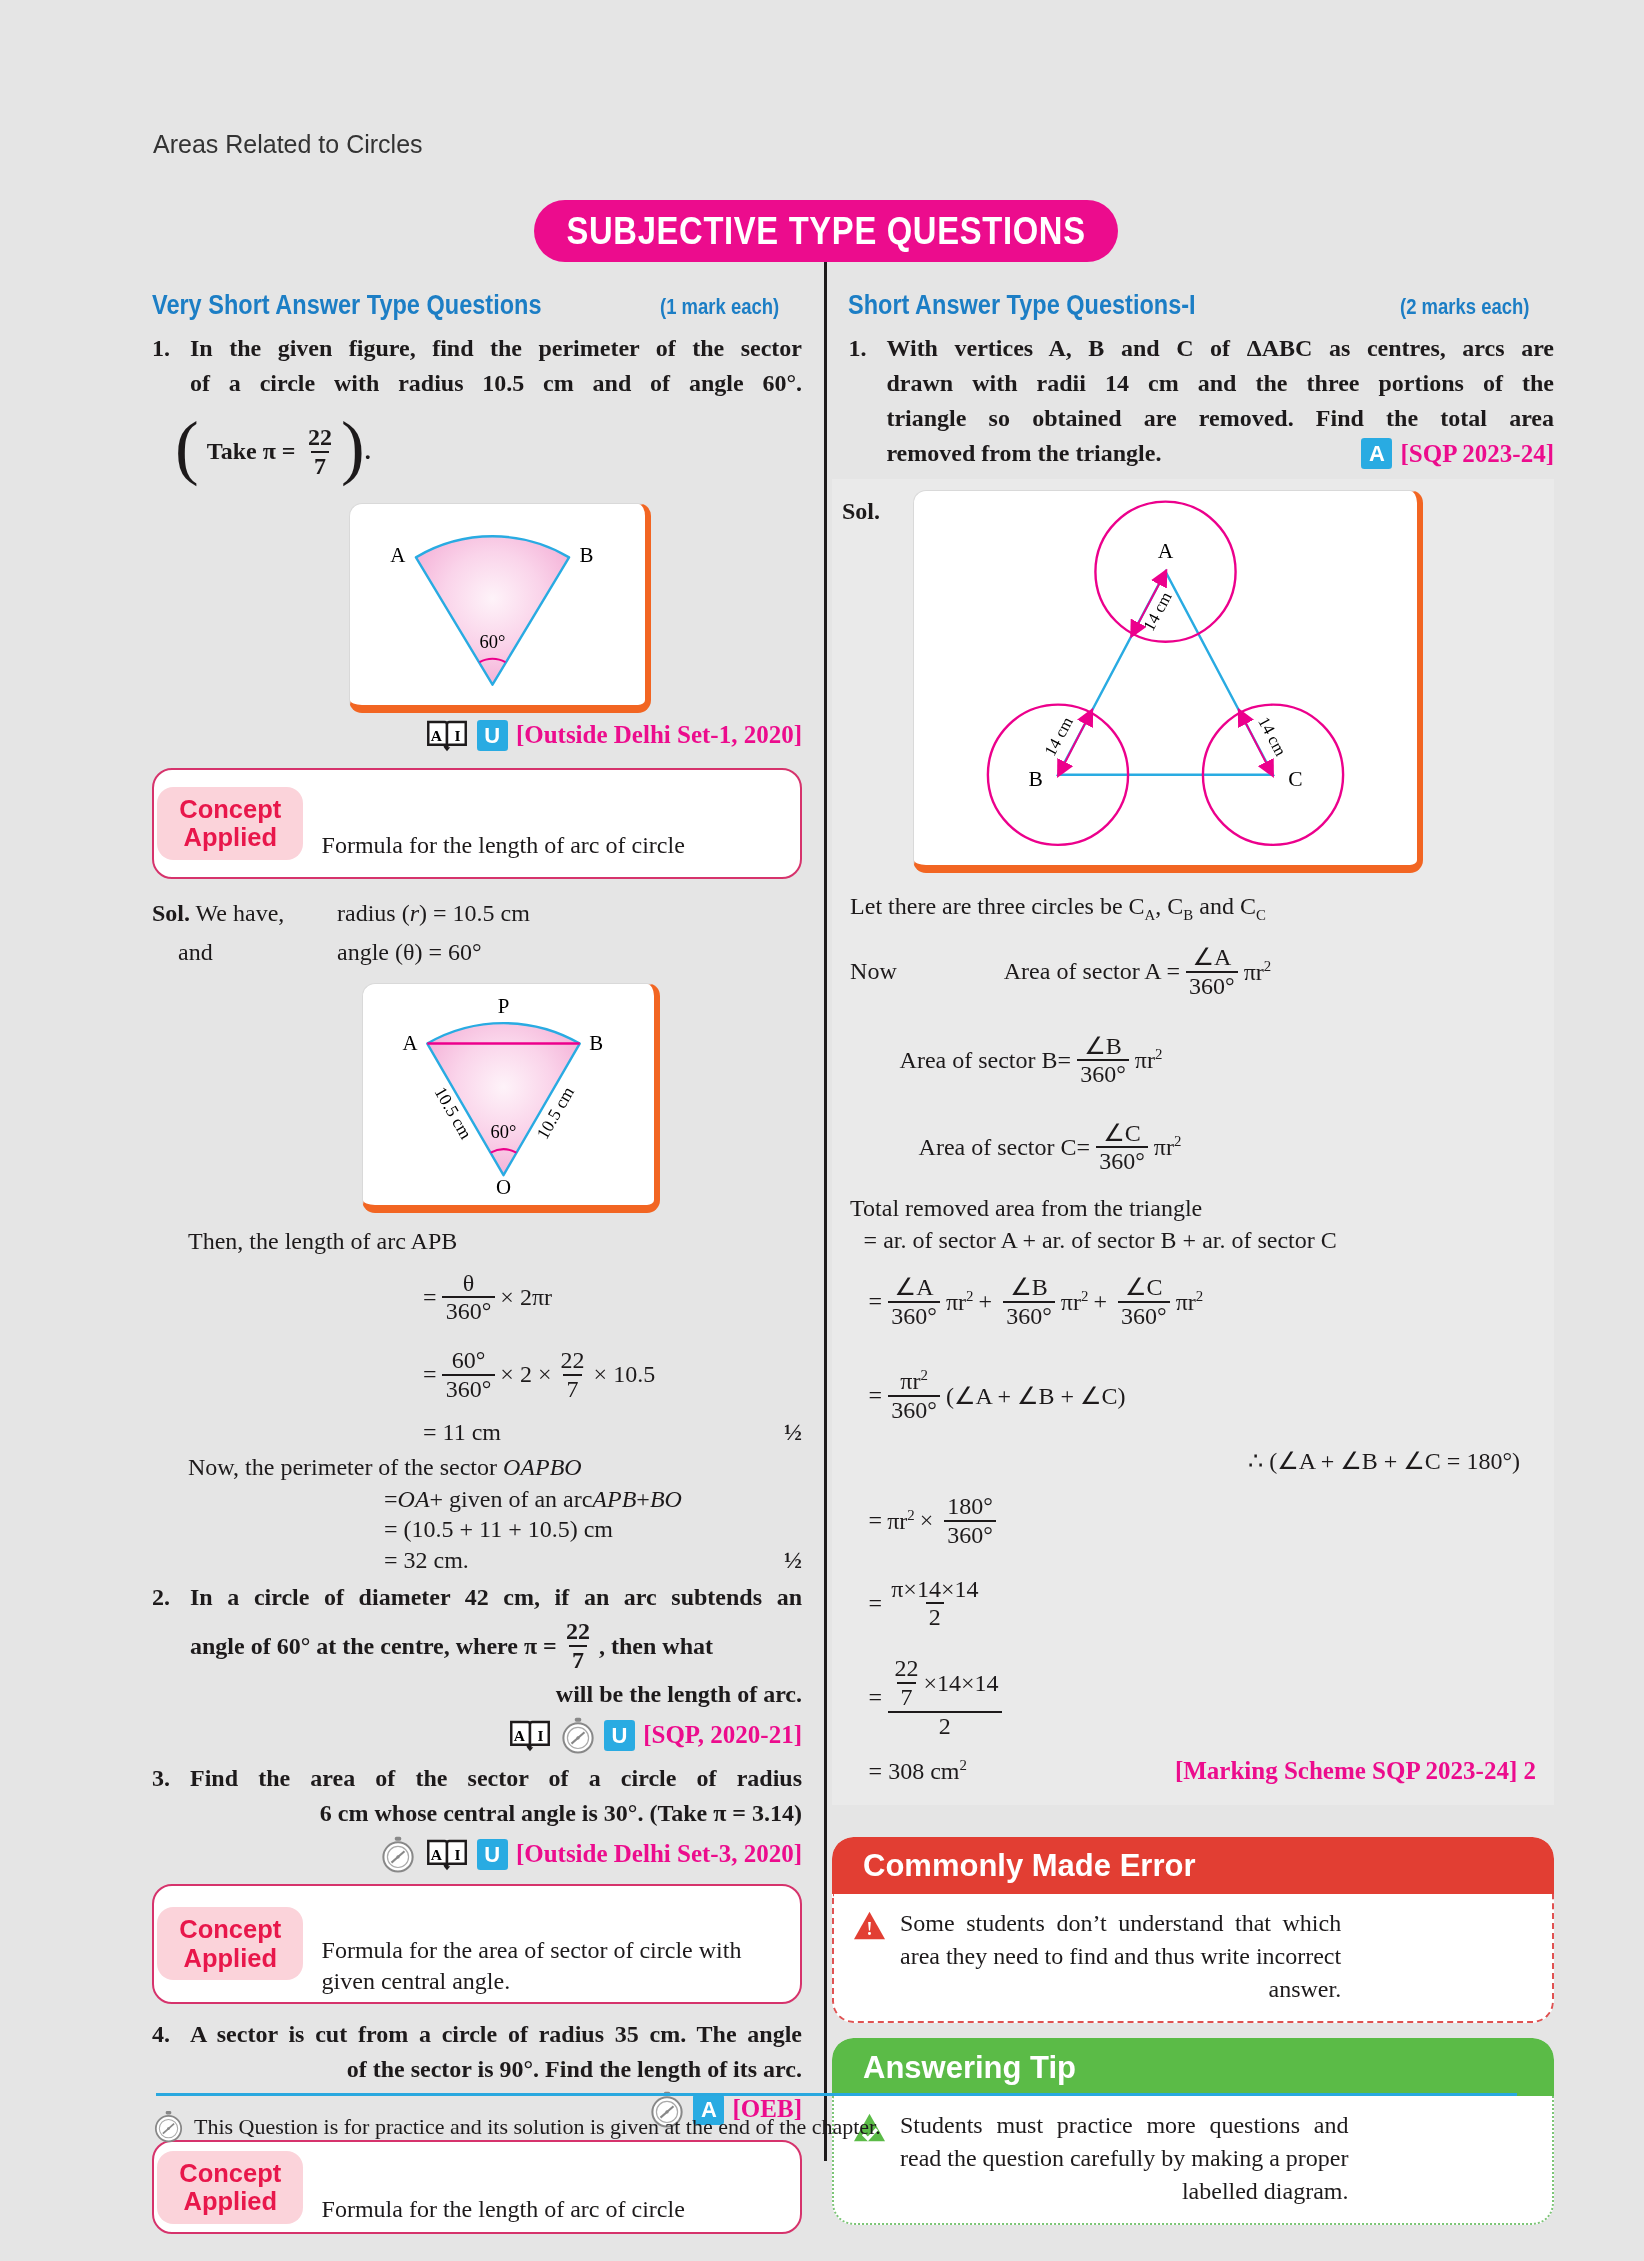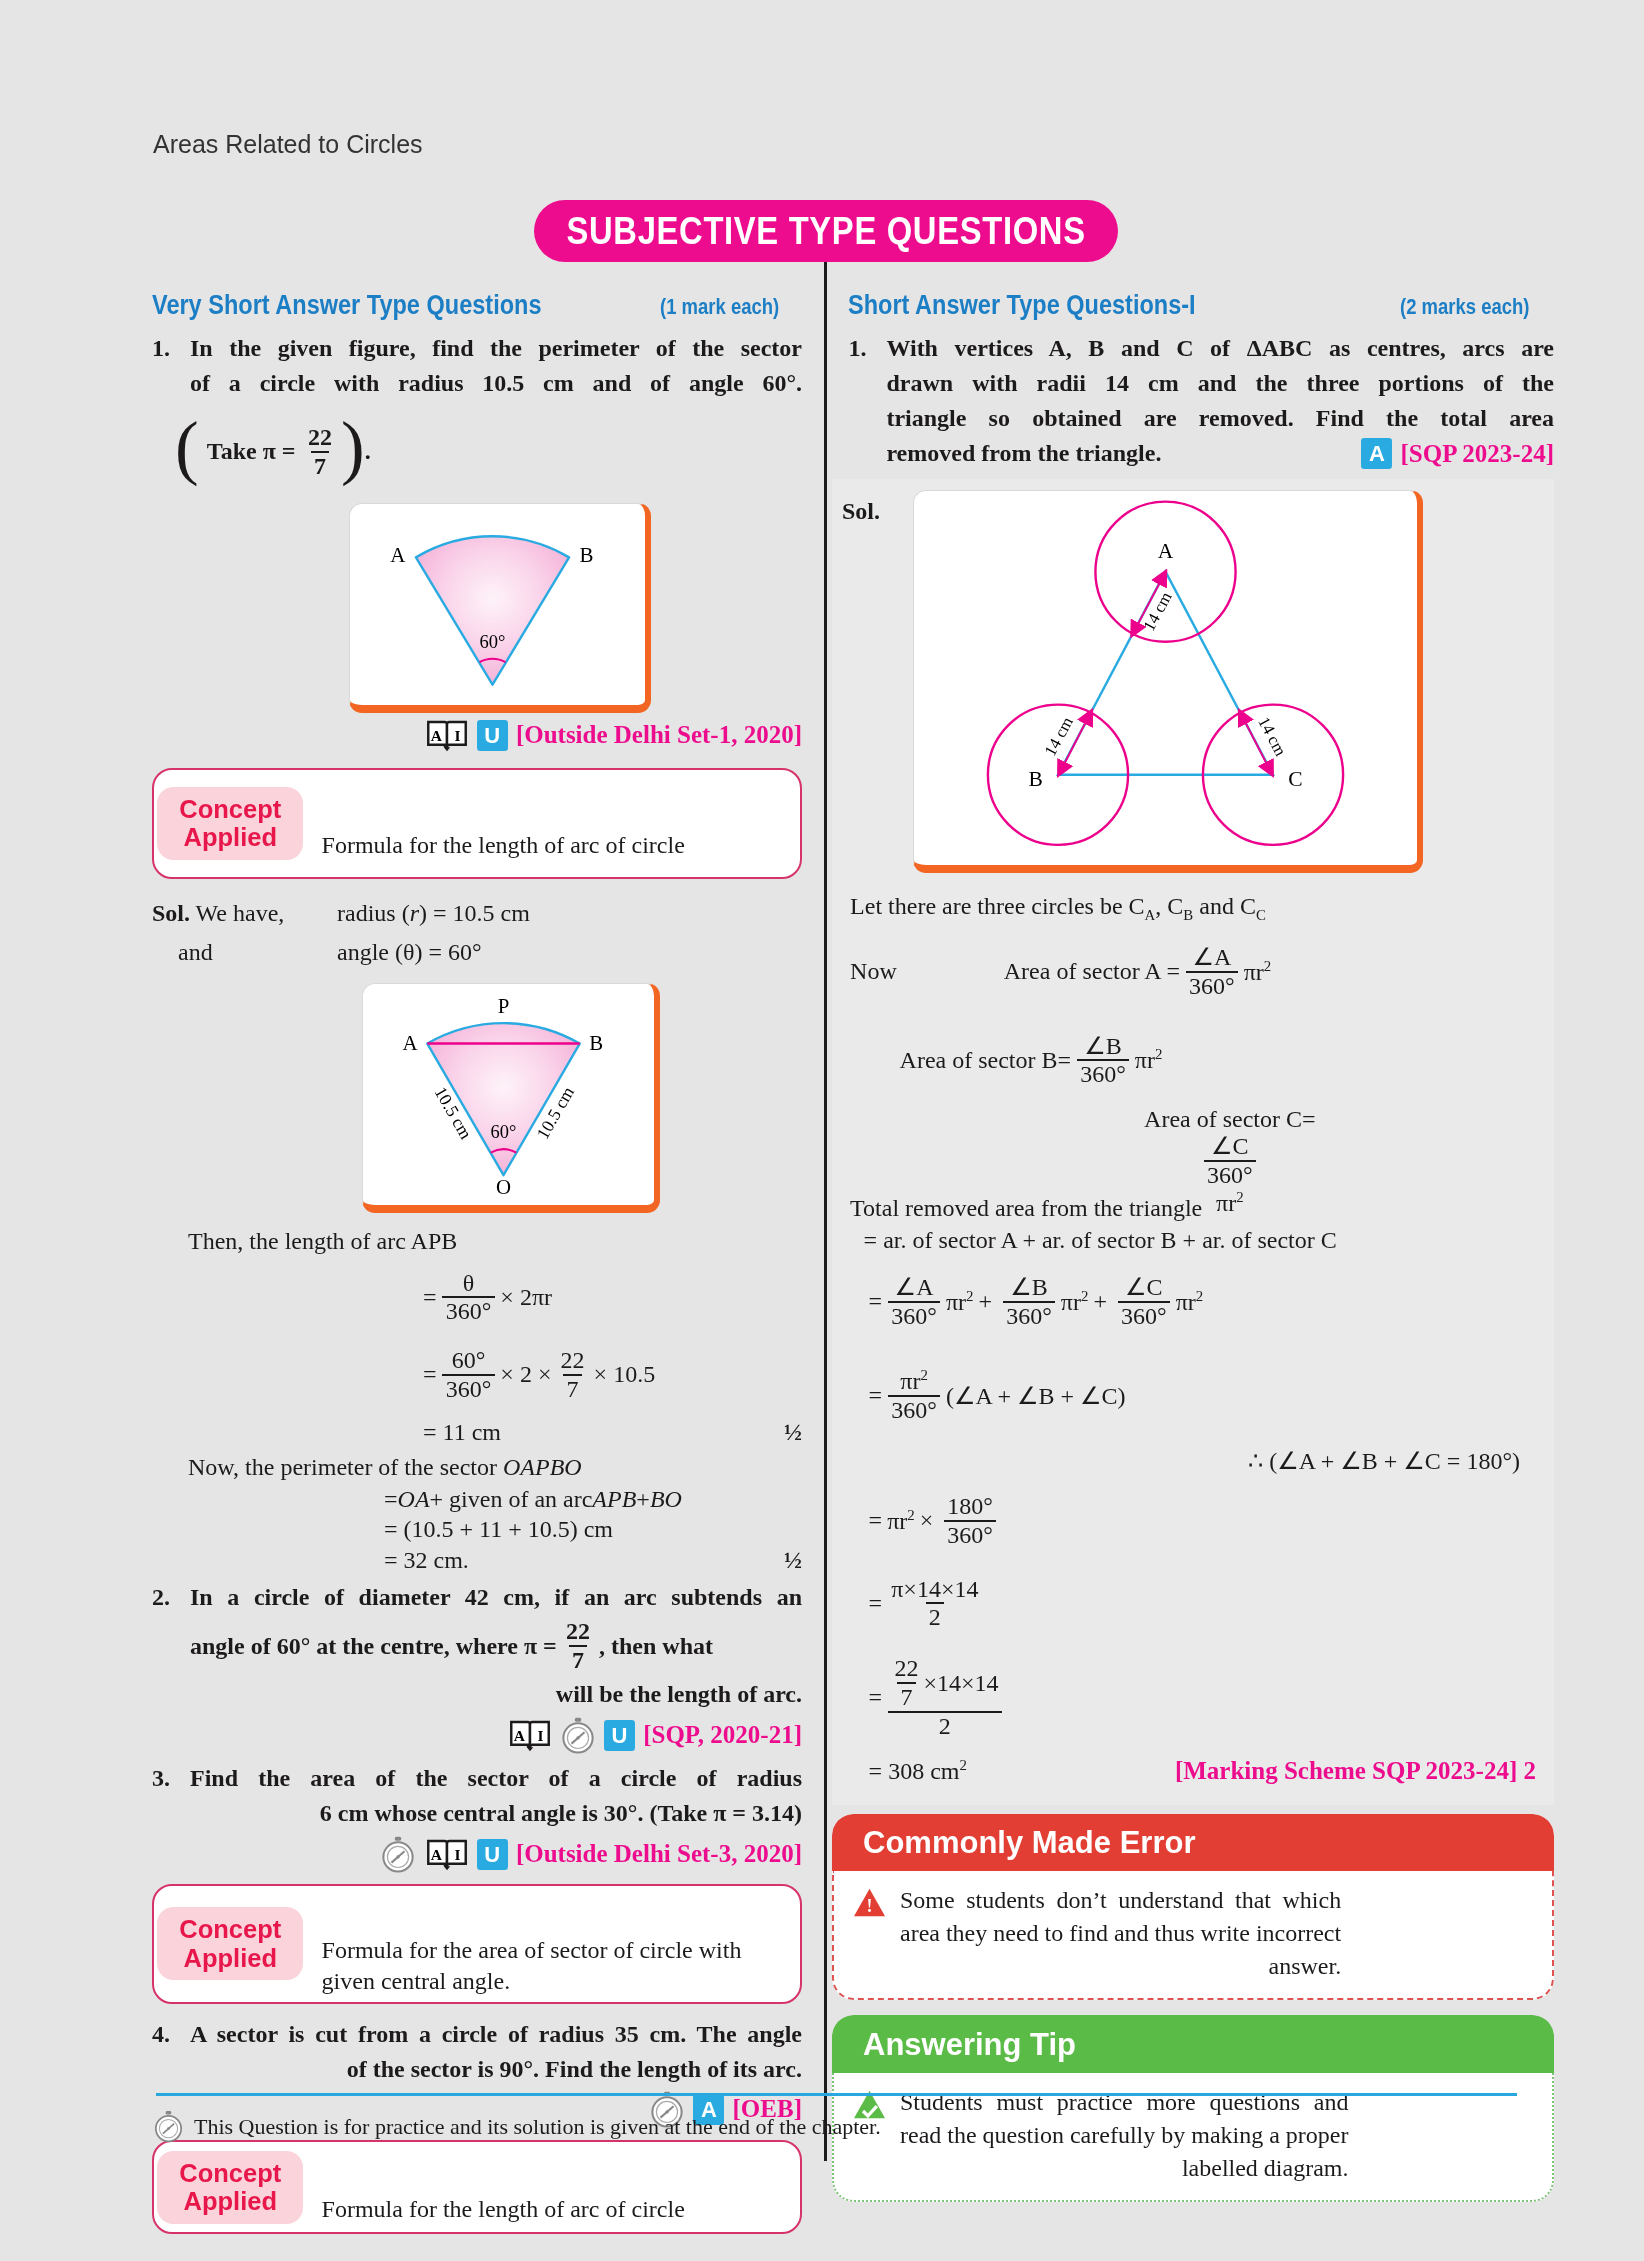--- a/index.html
+++ b/index.html
@@ -404,21 +404,21 @@
 
       <div class="mrow" style="margin:8.2px 0 0 61px;height:82px;">
         <span>Area of sector B=</span>
         <span class="frac">
             <span class="num">∠B</span>
             <span class="den">360°</span>
           </span>
         <span><span>πr</span><sup>2</sup></span>
       </div>
 
-      <div class="mrow" style="margin:5px 0 0 80px;height:82px;flex-direction:column;">
+      <div class="mrow" style="margin:5px 0 0 80px;height:82px;">
         <span>Area of sector C=</span>
         <span class="frac">
             <span class="num">∠C</span>
             <span class="den">360°</span>
           </span>
         <span><span>πr</span><sup>2</sup></span>
       </div>
 
       <div style="margin:6.6px 0 0 11.5px;font-size:24px;">Total removed area from the triangle</div>
       <div style="margin:5px 0 0 25px;font-size:24px;">= ar. of sector A + ar. of sector B + ar. of sector C</div>
@@ -486,21 +486,21 @@
           <span class="den" style="align-self:stretch;text-align:center;">2</span>
         </span>
       </div>
 
       <div class="mrow" style="margin:8.2px 5px 0 30px;">
         <span><span>= 308 cm</span><sup>2</sup></span>
         <span class="cite" style="margin-left:auto;">[Marking Scheme SQP 2023-24] 2</span>
       </div>
     </div>
 
-    <div id="error-box" class="alertbox" style="margin-top:9px;">
+    <div id="error-box" class="alertbox" style="margin-top:32px;">
       <div class="head">Commonly Made Error</div>
       <div class="bodyt">
         <svg width="35" height="31" viewBox="0 0 42 38" style="flex:none;margin-top:3.3px;font-size:29px">
           <polygon points="21,2 40,36 2,36" fill="#E23E33"></polygon>
           <text x="21" y="31" font-family="Liberation Sans,sans-serif" font-size="22" font-weight="bold" fill="#fff" text-anchor="middle">!</text>
         </svg>
         <div>
           <div class="jline">Some  students  don’t  understand  that  which</div>
           <div class="jline">area they need to find and thus write incorrect</div>
           <div class="lline">answer.</div>

